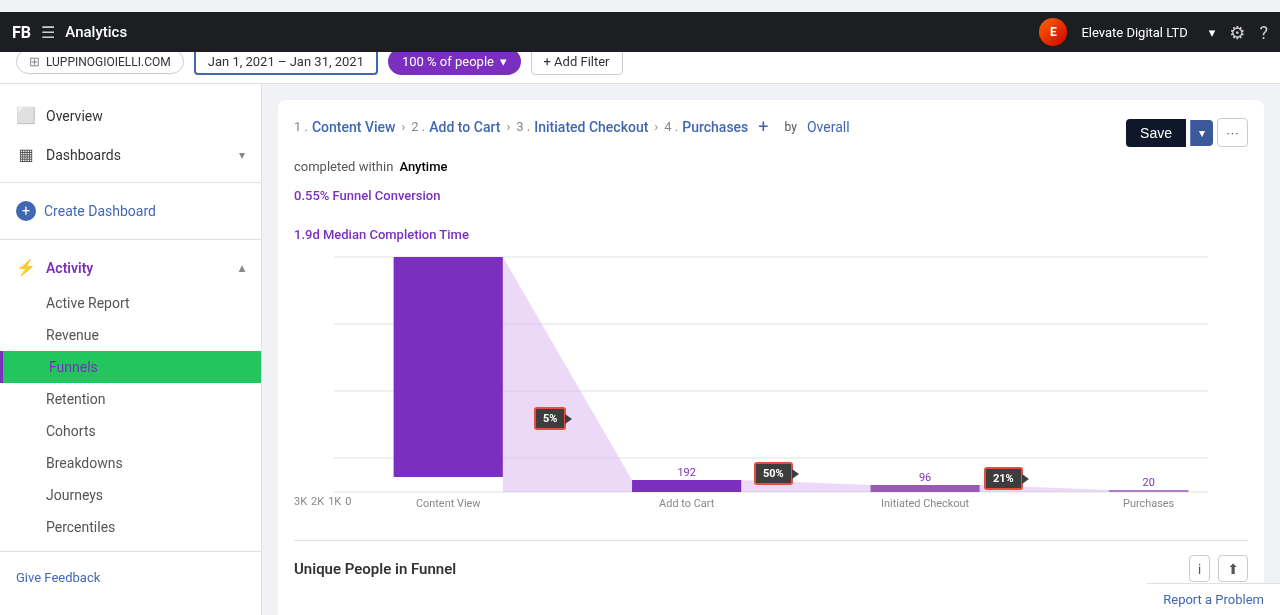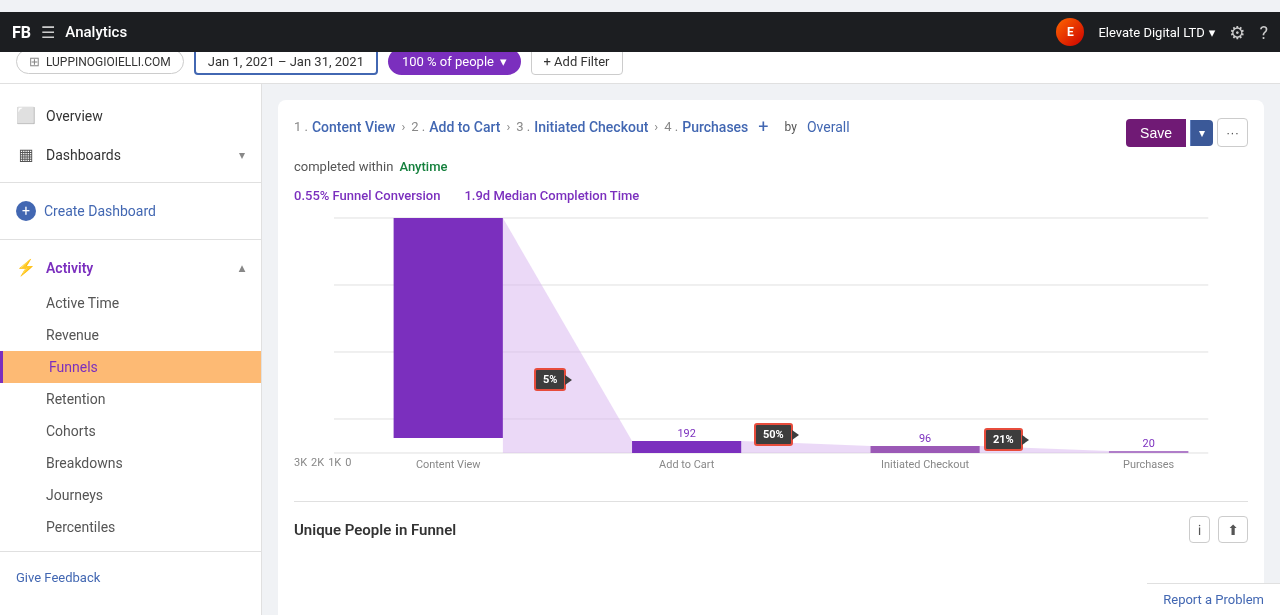--- a/index.html
+++ b/index.html
@@ -18,21 +18,21 @@
     .top-nav .fb-logo { color: #fff; font-weight: bold; font-size: 16px; }
     .top-nav .menu-icon { color: #ccc; font-size: 16px; cursor: pointer; }
     .top-nav .analytics-label { color: #fff; font-size: 15px; font-weight: 500; }
     .top-nav-right { margin-left: auto; display: flex; align-items: center; gap: 14px; }
     .top-nav .account-badge {
       background: linear-gradient(135deg, #f60, #c00);
       width: 28px; height: 28px; border-radius: 50%;
       display: flex; align-items: center; justify-content: center;
       font-size: 12px; color: #fff; font-weight: bold;
     }
-    .top-nav .account-name { color: #fff; font-size: 13px; display: flex; align-items: center; gap: 4px; }
+    .top-nav .account-name { color: #fff; font-size: 13px; display: flex; align-items: center; gap: 21px; }
     .top-nav .icon-btn { color: #ccc; font-size: 18px; cursor: pointer; }
 
     
     .filter-bar {
       background: #fff;
       height: 44px;
       display: flex;
       align-items: center;
       padding: 0 16px;
       gap: 10px;
@@ -86,21 +86,21 @@
     .sidebar-item .si-icon { font-size: 16px; color: #555; width: 20px; text-align: center; }
     .sidebar-section-header {
       display: flex; align-items: center; gap: 10px;
       padding: 10px 16px; font-size: 14px; font-weight: 600; color: #333;
       cursor: pointer;
     }
     .sidebar-section-header .si-icon { font-size: 16px; color: #7B2FBE; width: 20px; text-align: center; }
     .sidebar-sub-item {
       padding: 8px 16px 8px 46px; font-size: 14px; color: #555; cursor: pointer;
     }
-    .sidebar-sub-item.active { background: #fdba74; color: #7B2FBE; border-left: 3px solid #7B2FBE; }
+    .sidebar-sub-item.active { background: #22c55e; color: #7B2FBE; border-left: 3px solid #7B2FBE; }
     .sidebar-divider { height: 1px; background: #e0e0e0; margin: 8px 0; }
     .sidebar-create-btn {
       display: flex; align-items: center; gap: 8px;
       padding: 10px 16px; font-size: 14px; color: #4267B2; cursor: pointer;
     }
     .sidebar-create-btn .plus-circle { 
       width: 20px; height: 20px; border-radius: 50%; background: #4267B2;
       color: #fff; display: flex; align-items: center; justify-content: center; font-size: 14px;
     }
 
@@ -135,42 +135,42 @@
     .step-name { color: #4267B2; font-weight: 500; font-size: 14px; }
     .add-step { color: #4267B2; font-size: 18px; cursor: pointer; margin: 0 4px; }
     .by-label { color: #555; font-size: 12px; margin-left: 6px; }
     .overall-label { color: #4267B2; font-size: 14px; text-align: right; }
 
     .save-btn-group {
       margin-left: auto;
       display: flex; align-items: center; gap: 4px;
     }
     .save-btn {
-      background: #701a75; color: #fff; border: none;
+      background: #0f172a; color: #fff; border: none;
       padding: 6px 14px; border-radius: 4px 0 0 4px; font-size: 14px; cursor: pointer;
     }
     .save-btn-arrow {
       background: #3b5998; color: #fff; border: none;
       padding: 6px 8px; border-radius: 0 4px 4px 0; font-size: 12px; cursor: pointer;
       border-left: 1px solid #6080c0;
     }
     .more-btn {
       background: #fff; border: 1px solid #ccc;
       padding: 6px 8px; border-radius: 4px; font-size: 13px; cursor: pointer; color: #555;
     }
 
     .completed-within {
       font-size: 13px; color: #555; margin-bottom: 14px;
       display: flex; align-items: center; gap: 6px;
     }
-    .anytime-link { color: #15803d; font-weight: 500; cursor: pointer; }
+    .anytime-link { color: #000000; font-weight: 500; cursor: pointer; }
 
     
     .stats-row {
-      display: flex; gap: 24px; margin-bottom: 10px;
+      display: flex; gap: 24px; margin-bottom: 10px; flex-direction: column;
     }
     .stat-item { font-size: 13px; color: #7B2FBE; font-weight: 500; cursor: pointer; }
 
     
     .chart-area {
       position: relative;
       height: 280px;
       margin-bottom: 0;
     }
     .y-label { font-size: 11px; color: #888; padding-right: 4px; }
@@ -248,21 +248,21 @@
       <span>Create Dashboard</span>
     </div>
     <div class="sidebar-divider"></div>
 
     <div class="sidebar-section-header">
       <span class="si-icon" style="color:#7B2FBE;">⚡</span>
       <span style="color:#7B2FBE;">Activity</span>
       <span style="color:#888; font-size:12px; margin-left:auto;">▴</span>
     </div>
     <div class="sidebar-sub-item">
-      <span>Active Time</span>
+      <span>Active Report</span>
     </div>
     <div class="sidebar-sub-item">
       <span>Revenue</span>
     </div>
     <div class="sidebar-sub-item active">
       <span>Funnels</span>
     </div>
     <div class="sidebar-sub-item">
       <span>Retention</span>
     </div>

